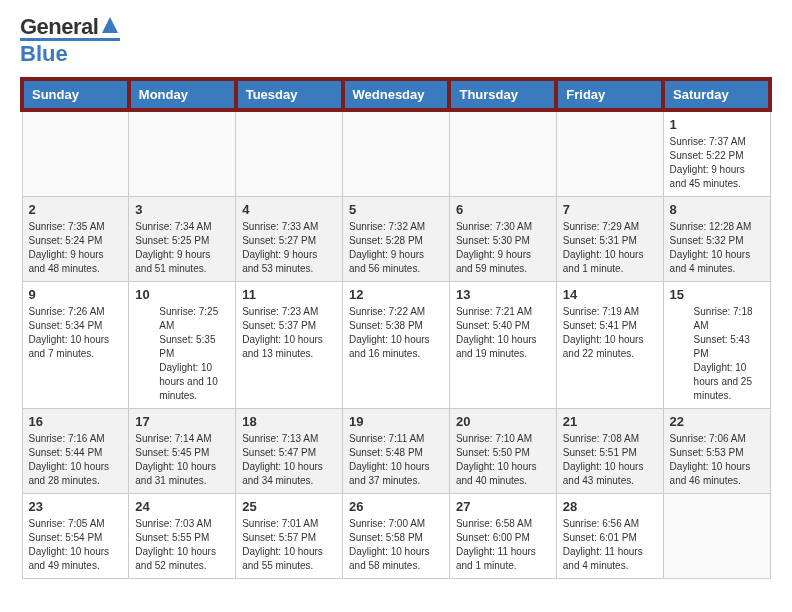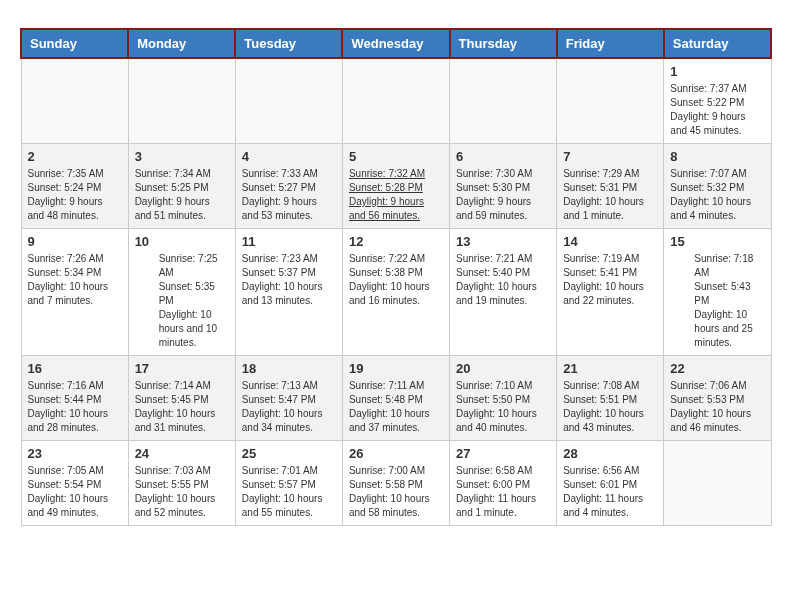--- a/index.html
+++ b/index.html
@@ -53,21 +53,21 @@
       border-collapse: collapse;
       border: 1px solid #ccc;
     }
     .calendar th {
       background-color: #3a7bbf;
       color: #fff;
       font-size: 13px;
       font-weight: bold;
       padding: 6px 8px;
       text-align: left;
-      border: 2px solid #7f1d1d;
+      border: 4px solid #7f1d1d;
     }
     .calendar td {
       vertical-align: top;
       border: 1px solid #ccc;
       padding: 5px 6px;
       width: 107px;
       min-height: 80px;
       font-size: 10.5px;
       color: #333;
       background: #fff;
@@ -89,20 +89,27 @@
     .row-shade td {
       background-color: #f2f2f2;
     }
   </style>
 </head>
 <body>
 
 <div class="container">
   <div class="header">
     <div class="logo">
+      <div style="display:flex;align-items:center;">
+        <span class="logo-general">General</span>
+        <svg width="20" height="20" viewBox="0 0 20 20" style="margin-left:2px;margin-top:-4px;">
+          <polygon points="10,2 18,18 2,18" fill="#3a7bbf"></polygon>
+        </svg>
+      </div>
+      <div class="logo-blue">Blue</div>
     </div>
   </div>
 
   <table class="calendar">
     <thead>
       <tr>
       <th>Sunday</th>
           <th>Monday</th>
           <th>Tuesday</th>
           <th>Wednesday</th>
@@ -140,39 +147,39 @@
 Daylight: 9 hours and 51 minutes.</div>
           </td>
           <td>
             <span class="day-number">4</span>
             <div class="day-info" style="white-space: pre-line;">Sunrise: 7:33 AM
 Sunset: 5:27 PM
 Daylight: 9 hours and 53 minutes.</div>
           </td>
           <td>
             <span class="day-number">5</span>
-            <div class="day-info" style="white-space: pre-line; text-decoration: underline;">Sunrise: 7:32 AM
+            <div class="day-info" style="white-space: pre-line;">Sunrise: 7:32 AM
 Sunset: 5:28 PM
 Daylight: 9 hours and 56 minutes.</div>
           </td>
           <td>
             <span class="day-number">6</span>
             <div class="day-info" style="white-space: pre-line;">Sunrise: 7:30 AM
 Sunset: 5:30 PM
 Daylight: 9 hours and 59 minutes.</div>
           </td>
           <td>
             <span class="day-number">7</span>
             <div class="day-info" style="white-space: pre-line;">Sunrise: 7:29 AM
 Sunset: 5:31 PM
 Daylight: 10 hours and 1 minute.</div>
           </td>
           <td>
             <span class="day-number">8</span>
-            <div class="day-info" style="white-space: pre-line;">Sunrise: 7:07 AM
+            <div class="day-info" style="white-space: pre-line;">Sunrise: 12:28 AM
 Sunset: 5:32 PM
 Daylight: 10 hours and 4 minutes.</div>
           </td>
         </tr>
         <tr>
           <td>
             <span class="day-number">9</span>
             <div class="day-info" style="white-space: pre-line;">Sunrise: 7:26 AM
 Sunset: 5:34 PM
 Daylight: 10 hours and 7 minutes.</div>

